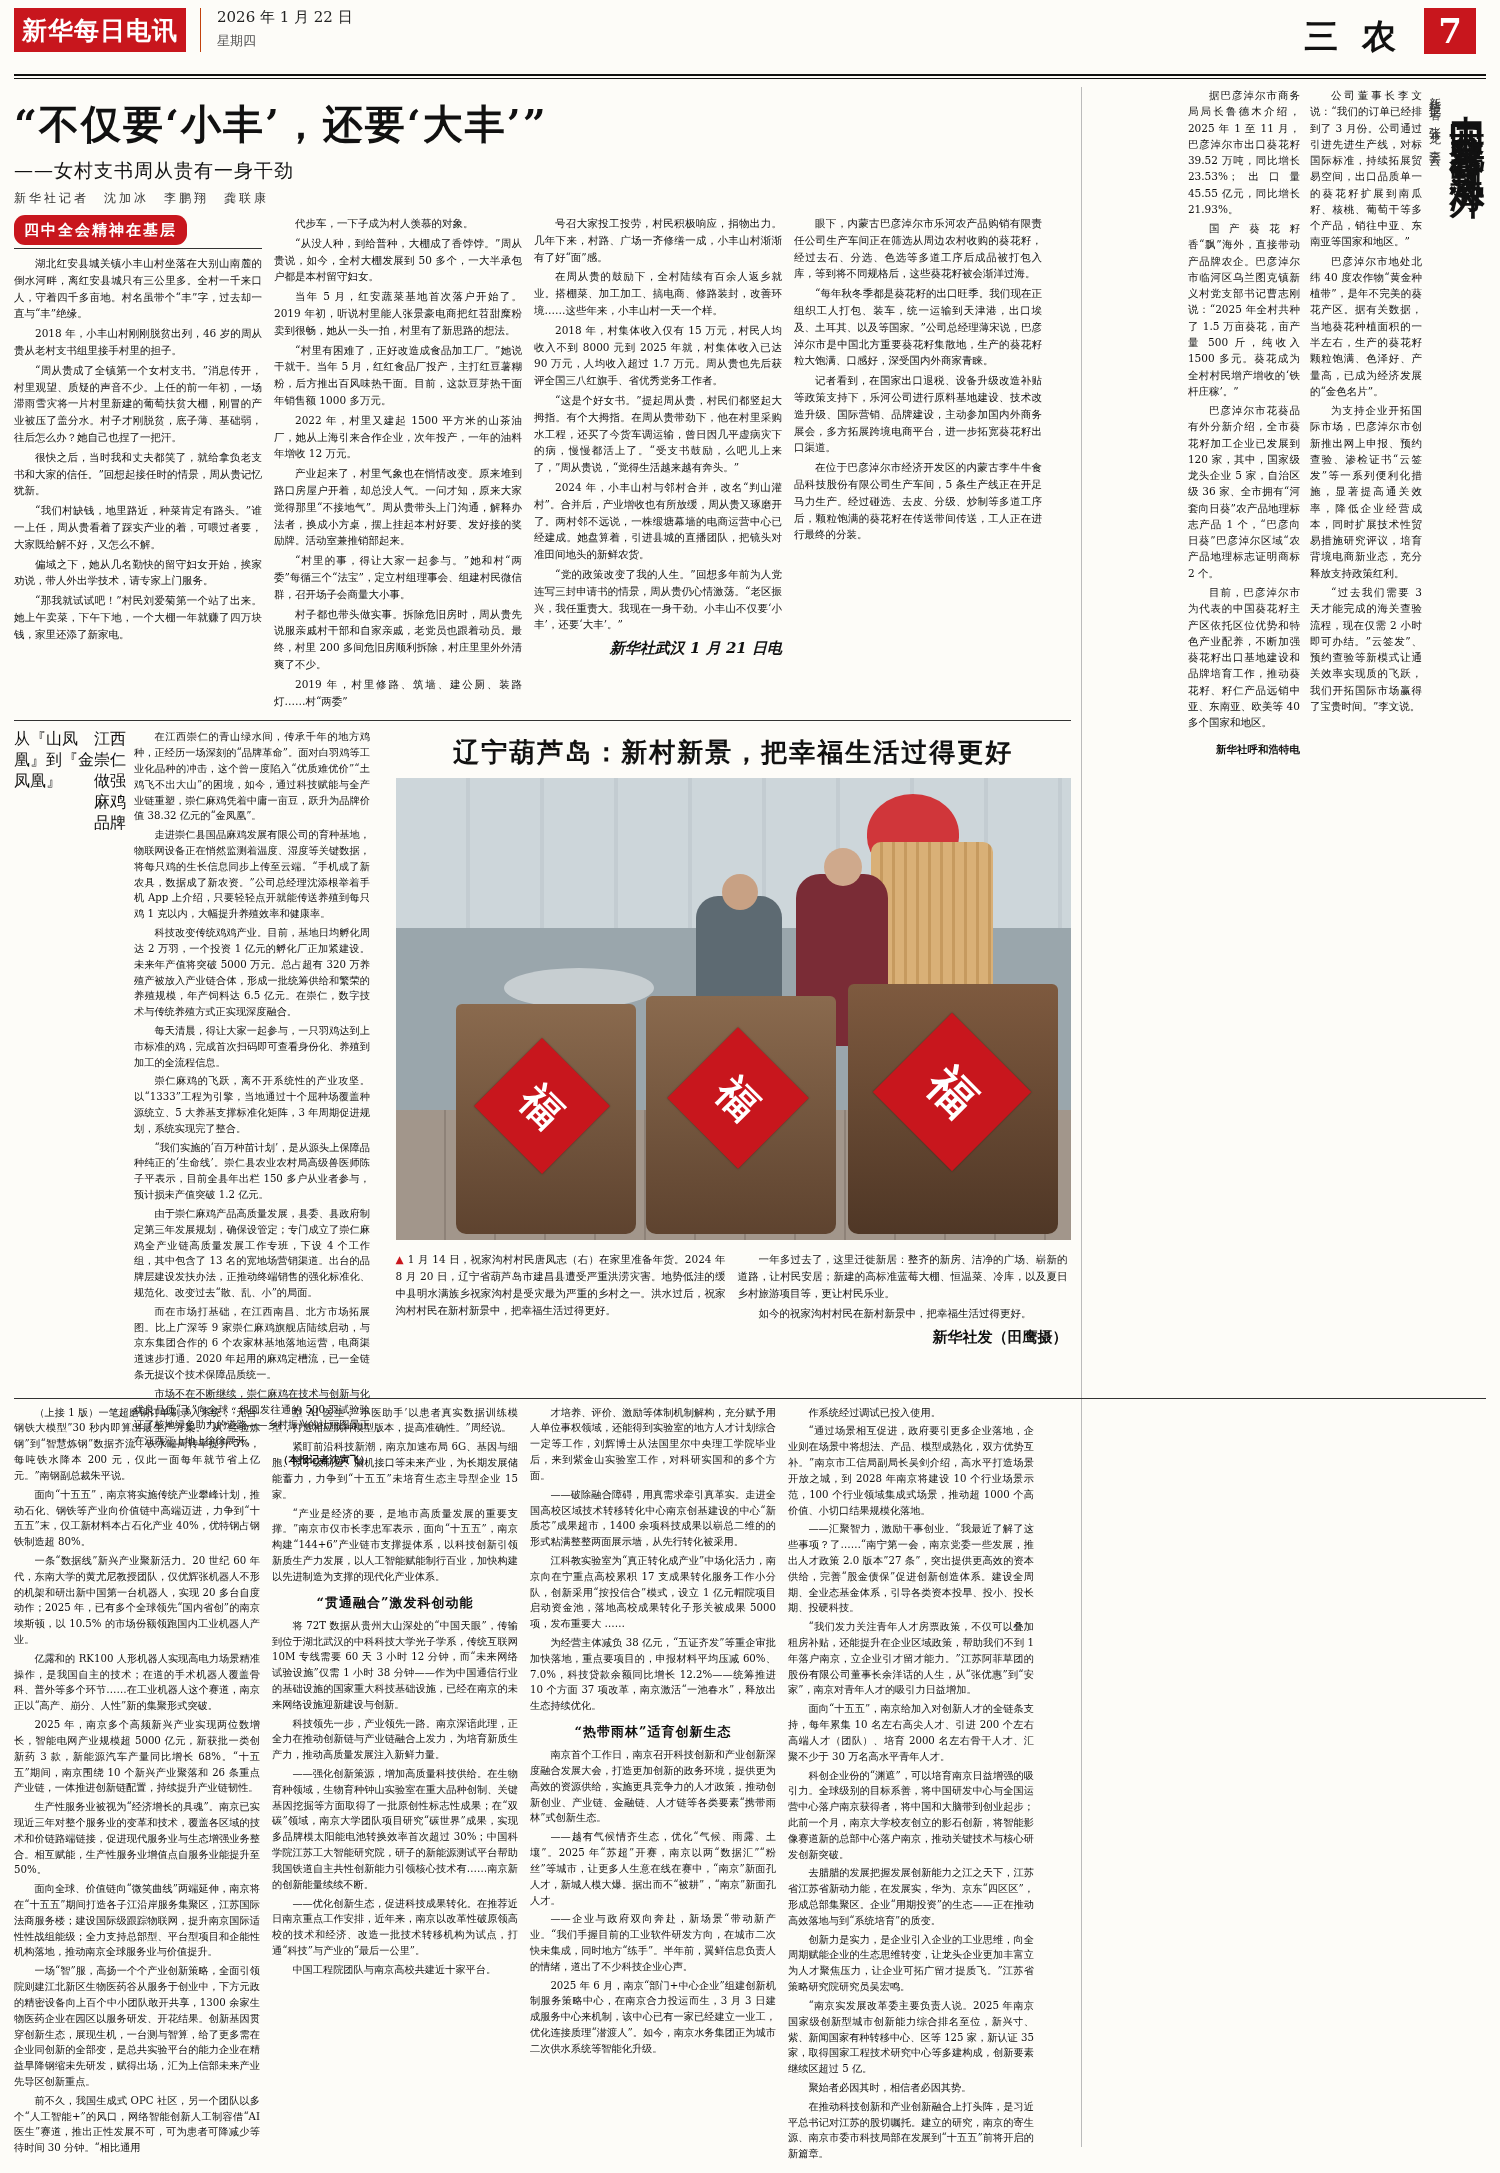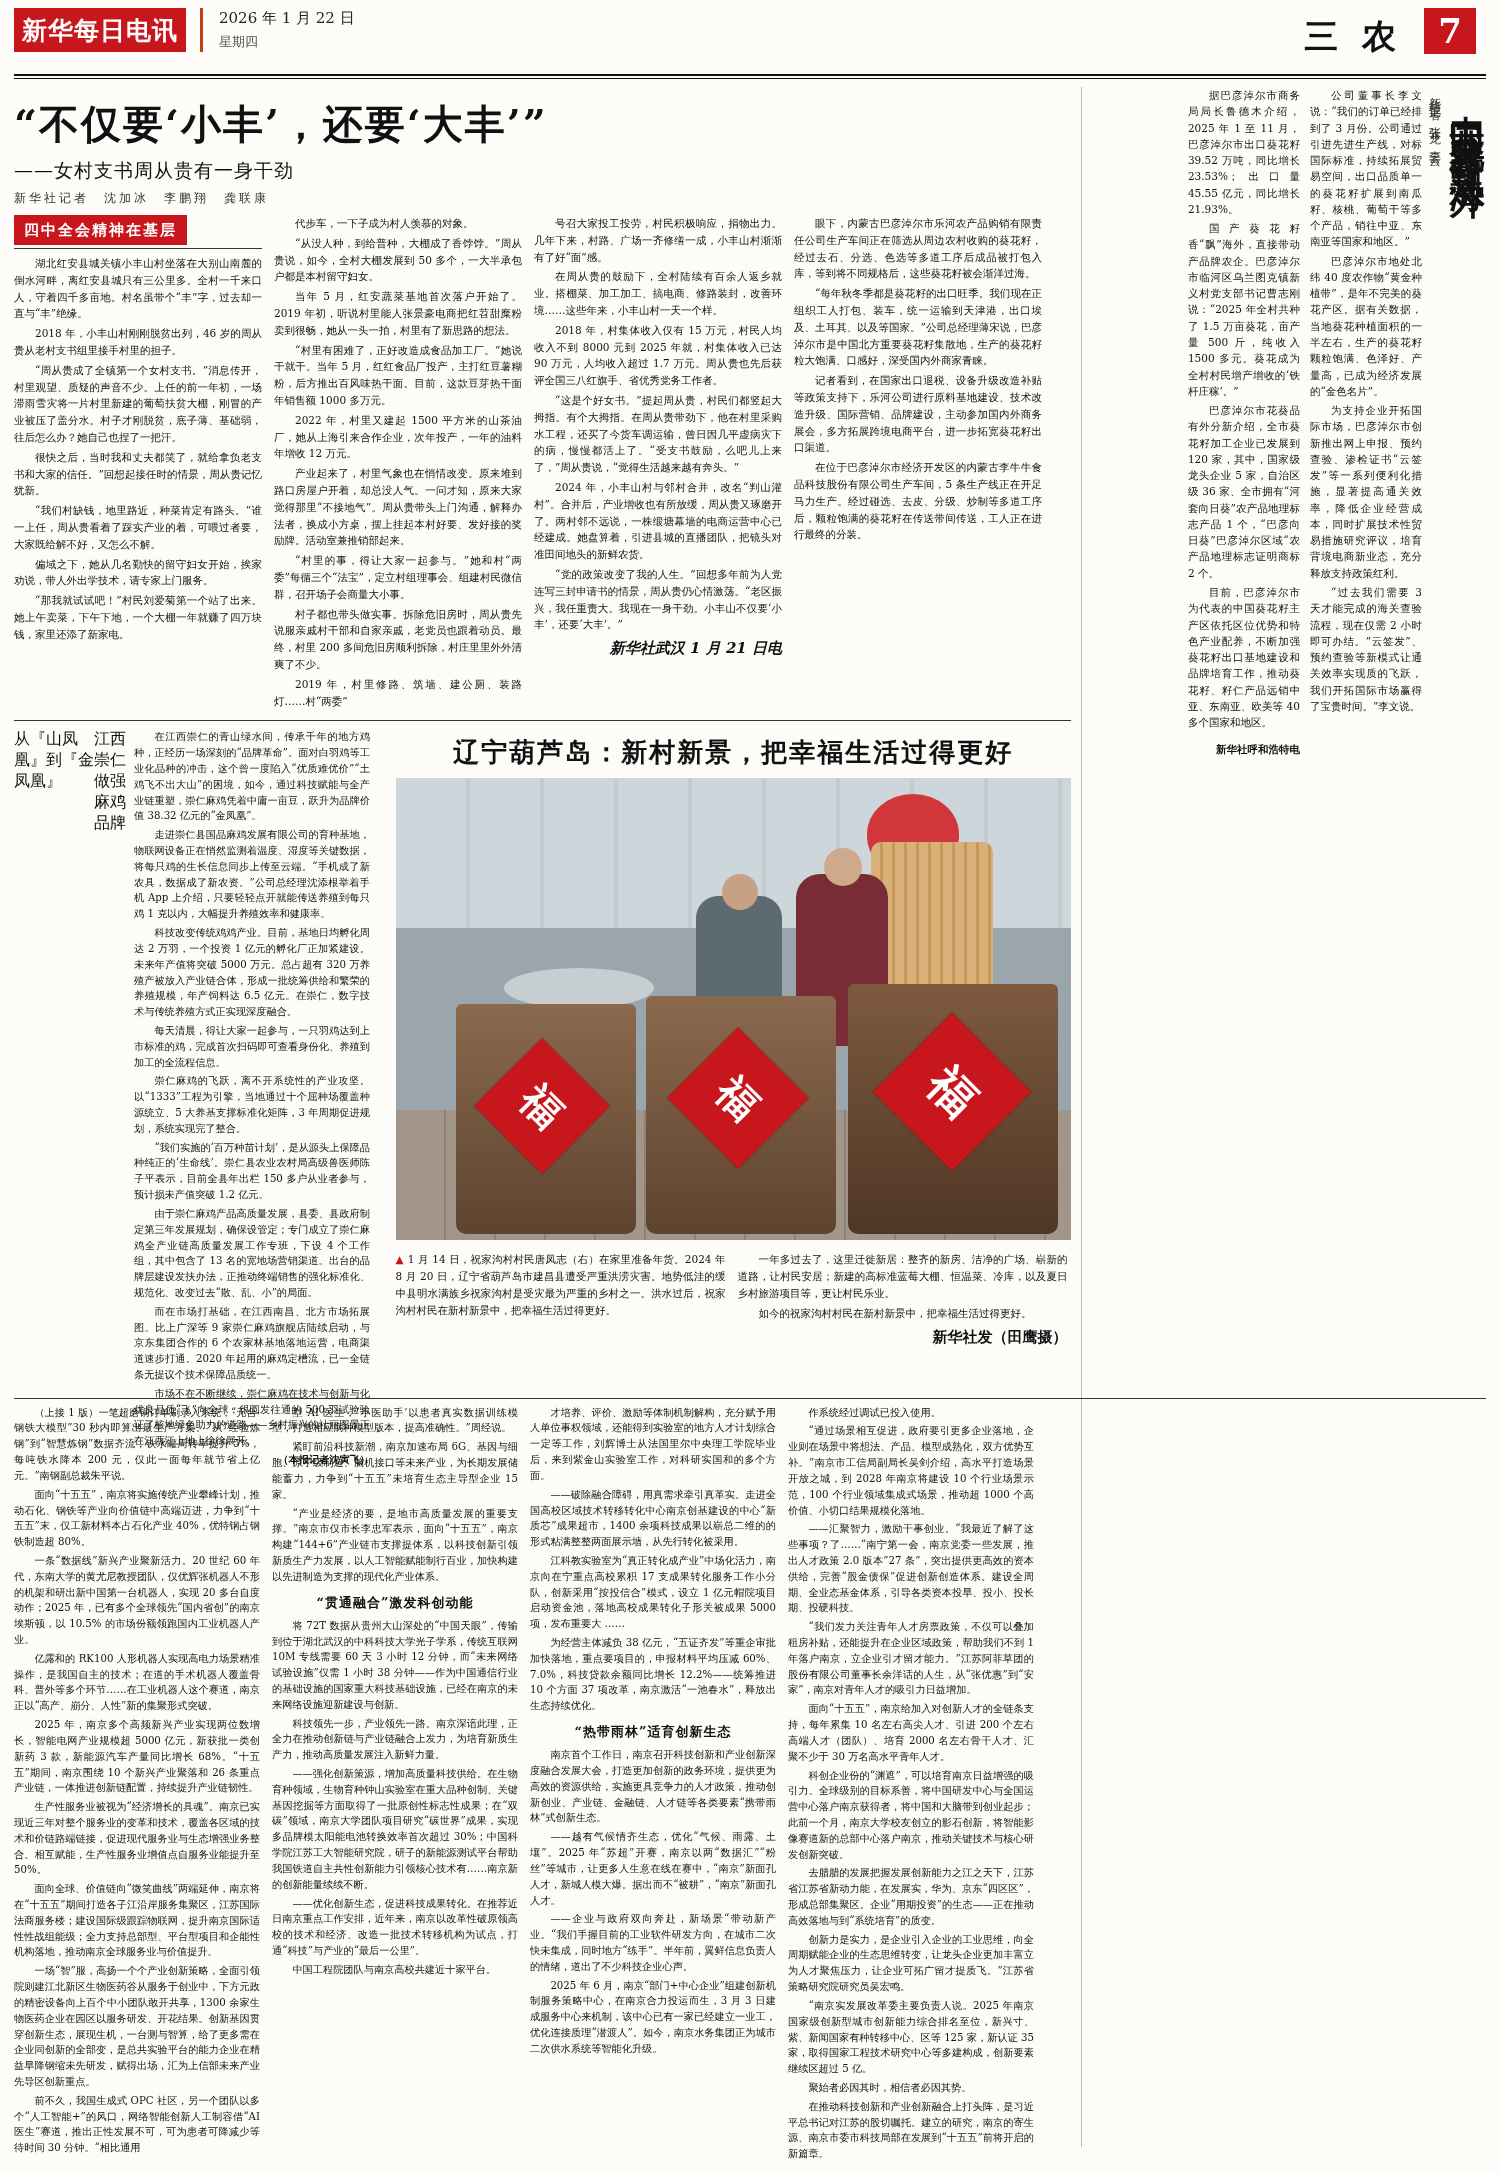--- a/index.html
+++ b/index.html
@@ -10,21 +10,21 @@
     color:#111;
     position:relative;
     overflow:hidden;
   }
   .page{width:1500px;height:2173px;position:relative;box-sizing:border-box;padding:0 14px;}
 
   
   .masthead{display:flex;align-items:flex-start;height:62px;padding-top:8px;position:relative;}
   .logo-box{width:172px;height:44px;background:#c8161d;color:#fff;display:flex;align-items:center;justify-content:center;
     font-family:"DejaVu Serif","Liberation Serif",serif;font-weight:bold;font-size:25px;letter-spacing:1px;}
-  .date-box{margin-left:14px;padding-left:16px;border-left:3px solid #c2410c;height:44px;display:flex;flex-direction:column;justify-content:center;}
+  .date-box{margin-left:14px;padding-left:16px;border-left:1px solid #c2410c;height:44px;display:flex;flex-direction:column;}
   .date-box .d1{font-size:15px;color:#222;}
   .date-box .d2{font-size:13px;color:#555;margin-top:5px;}
   .section-name{position:absolute;right:84px;top:14px;font-size:34px;font-weight:bold;letter-spacing:6px;color:#111;}
   .page-num{position:absolute;right:10px;top:8px;width:52px;height:46px;background:#c8161d;color:#fff;
     font-size:34px;font-weight:bold;display:flex;align-items:center;justify-content:center;}
   .rule-thick{border-top:2px solid #111;margin:4px 0 0 0;}
   .rule-thin{border-top:1px solid #111;margin-top:2px;}
 
   
   .body-wrap{display:flex;margin-top:8px;height:2060px;}
@@ -38,21 +38,21 @@
   .rail-cols{display:flex;flex-direction:row-reverse;gap:10px;flex:1;}
   .rail-col{width:112px;font-size:10.5px;line-height:1.55;text-align:justify;}
 
   
   .headline{text-align:left;margin:10px 0 2px 0;}
   .headline h1{font-size:40px;margin:6px 0 2px 0;letter-spacing:2px;font-weight:bold;}
   .headline h2{font-size:19px;font-weight:normal;margin:6px 0 4px 0;letter-spacing:1px;}
   .byline{font-size:12px;color:#333;letter-spacing:3px;margin:6px 0 8px 0;}
 
   
-  .tag{display:inline-block;background:#c8161d;color:#fff;font-size:15px;font-weight:bold;padding:3px 10px;letter-spacing:2px;}
+  .tag{display:inline-block;background:#c8161d;color:#fff;font-size:15px;font-weight:bold;padding:3px 10px;letter-spacing:2px;border-radius:11px;}
   .tag-wrap{border-bottom:1px solid #333;padding-bottom:3px;margin-bottom:6px;}
 
   .cols3{display:flex;gap:12px;}
   .col{font-size:10.5px;line-height:1.6;text-align:justify;}
   .col p{margin:0 0 3px 0;text-indent:2em;}
   .w1{width:248px;}
   .w2{width:248px;}
   .w3{width:248px;}
   .w4{width:248px;}
 

